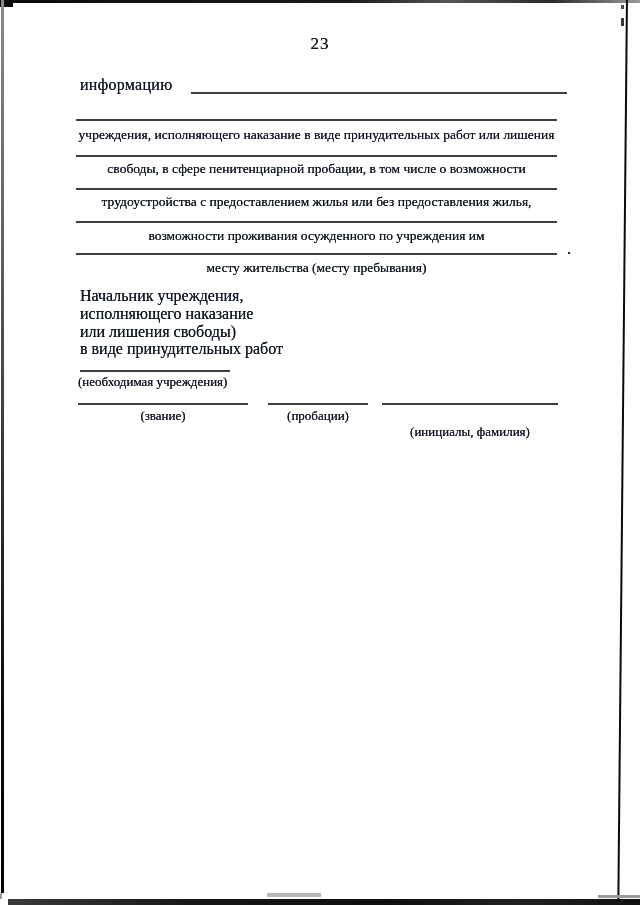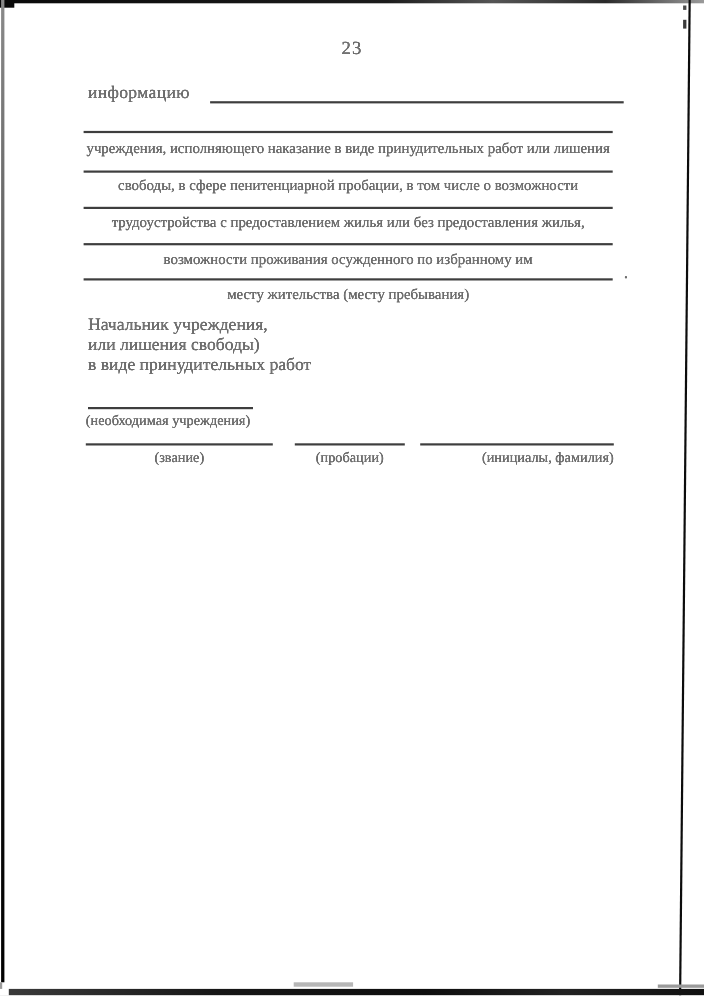--- a/index.html
+++ b/index.html
@@ -4,21 +4,21 @@
 <style>
   html, body { margin: 0; padding: 0; background: #e8e8e8; }
   .page {
     position: relative;
     width: 640px;
     height: 905px;
     margin: 0 auto;
     background: #ffffff;
     overflow: hidden;
     font-family: "Liberation Serif", "DejaVu Serif", serif;
-    color: #737373;
+    color: #0f172a;
   }
   .txt { position: absolute; white-space: nowrap; text-shadow: 0 0 0.4px #222; }
   .centered { left: 76px; width: 481px; text-align: center; }
 
   
   .edge-top {
     position: absolute; left: 0; top: 0; width: 640px; height: 3px;
     background: linear-gradient(to right, #0a0a0a 0%, #1c1c1c 55%, #555 70%, #2a2a2a 86%, #9a9a9a 100%);
   }
   .edge-top-corner { position: absolute; left: 0; top: 0; width: 13px; height: 7px; background: #0a0a0a; }
@@ -64,21 +64,21 @@
   .signatory { position: absolute; left: 80px; top: 287px; font-size: 16px; line-height: 17.8px; text-shadow: 0 0 0.4px #222; }
   .rule-institution { left: 80px; top: 370px; width: 150px; }
   .caption-institution { top: 374px; left: 78px; font-size: 13px; }
 
   .rule-rank      { left: 78px;  top: 403px; width: 170px; }
   .rule-signature { left: 268px; top: 403px; width: 100px; }
   .rule-name      { left: 382px; top: 403px; width: 176px; }
   .sig-caption { font-size: 13px; text-align: center; }
   .caption-rank      { top: 408px; left: 78px;  width: 170px; }
   .caption-signature { top: 408px; left: 268px; width: 100px; }
-  .caption-name      { top: 408px; left: 382px; width: 176px; text-align: right; }
+  .caption-name      { top: 424px; left: 382px; width: 176px; }
 </style>
 </head>
 <body>
 
 <div class="page">
 
   <div class="edge-top"></div>
   <div class="edge-top-corner"></div>
   <div class="edge-left"></div>
   <div class="edge-left-tail"></div>
@@ -97,28 +97,29 @@
   <div class="rule rule-1"></div>
   <div class="txt centered filler t1">учреждения, исполняющего наказание в виде принудительных работ или лишения</div>
 
   <div class="rule rule-2"></div>
   <div class="txt centered filler t2">свободы, в сфере пенитенциарной пробации, в том числе о возможности</div>
 
   <div class="rule rule-3"></div>
   <div class="txt centered filler t3">трудоустройства с предоставлением жилья или без предоставления жилья,</div>
 
   <div class="rule rule-4"></div>
-  <div class="txt centered filler t4">возможности проживания осужденного по избранному им</div>
+  <div class="txt centered filler t4">возможности проживания осужденного по учреждения им</div>
 
   <div class="rule rule-5"></div>
   <div class="txt trailing-period">.</div>
   <div class="txt centered filler t5">месту жительства (месту пребывания)</div>
 
   <div class="signatory">
     <div>Начальник учреждения,</div>
+    <div>исполняющего наказание</div>
     <div>или лишения свободы)</div>
     <div>в виде принудительных работ</div>
   </div>
 
   <div class="rule rule-institution"></div>
   <div class="txt caption-institution">(необходимая учреждения)</div>
 
   <div class="rule rule-rank"></div>
   <div class="rule rule-signature"></div>
   <div class="rule rule-name"></div>

